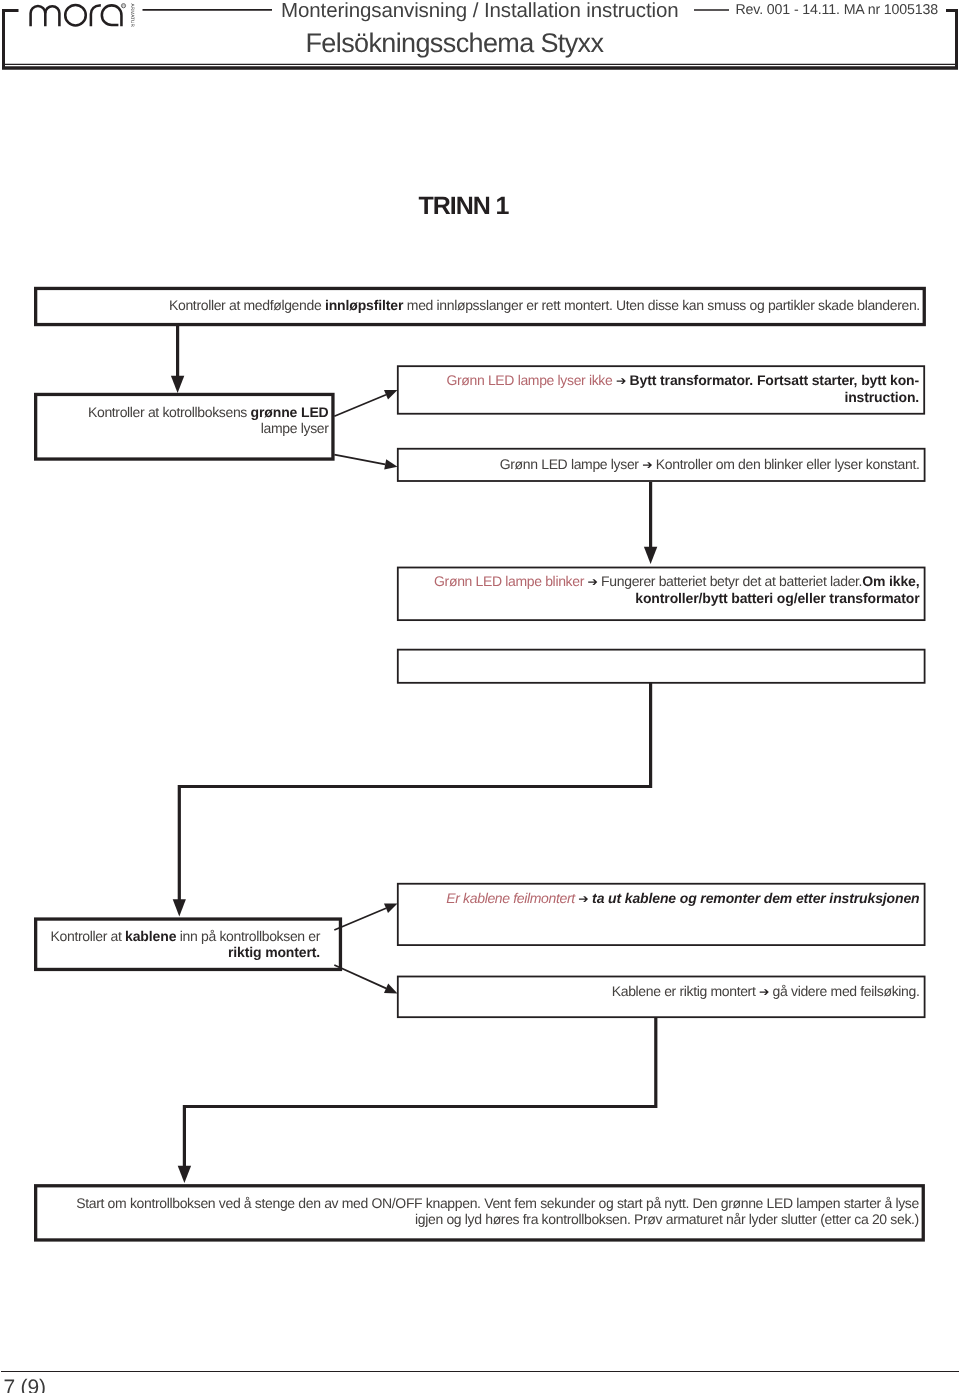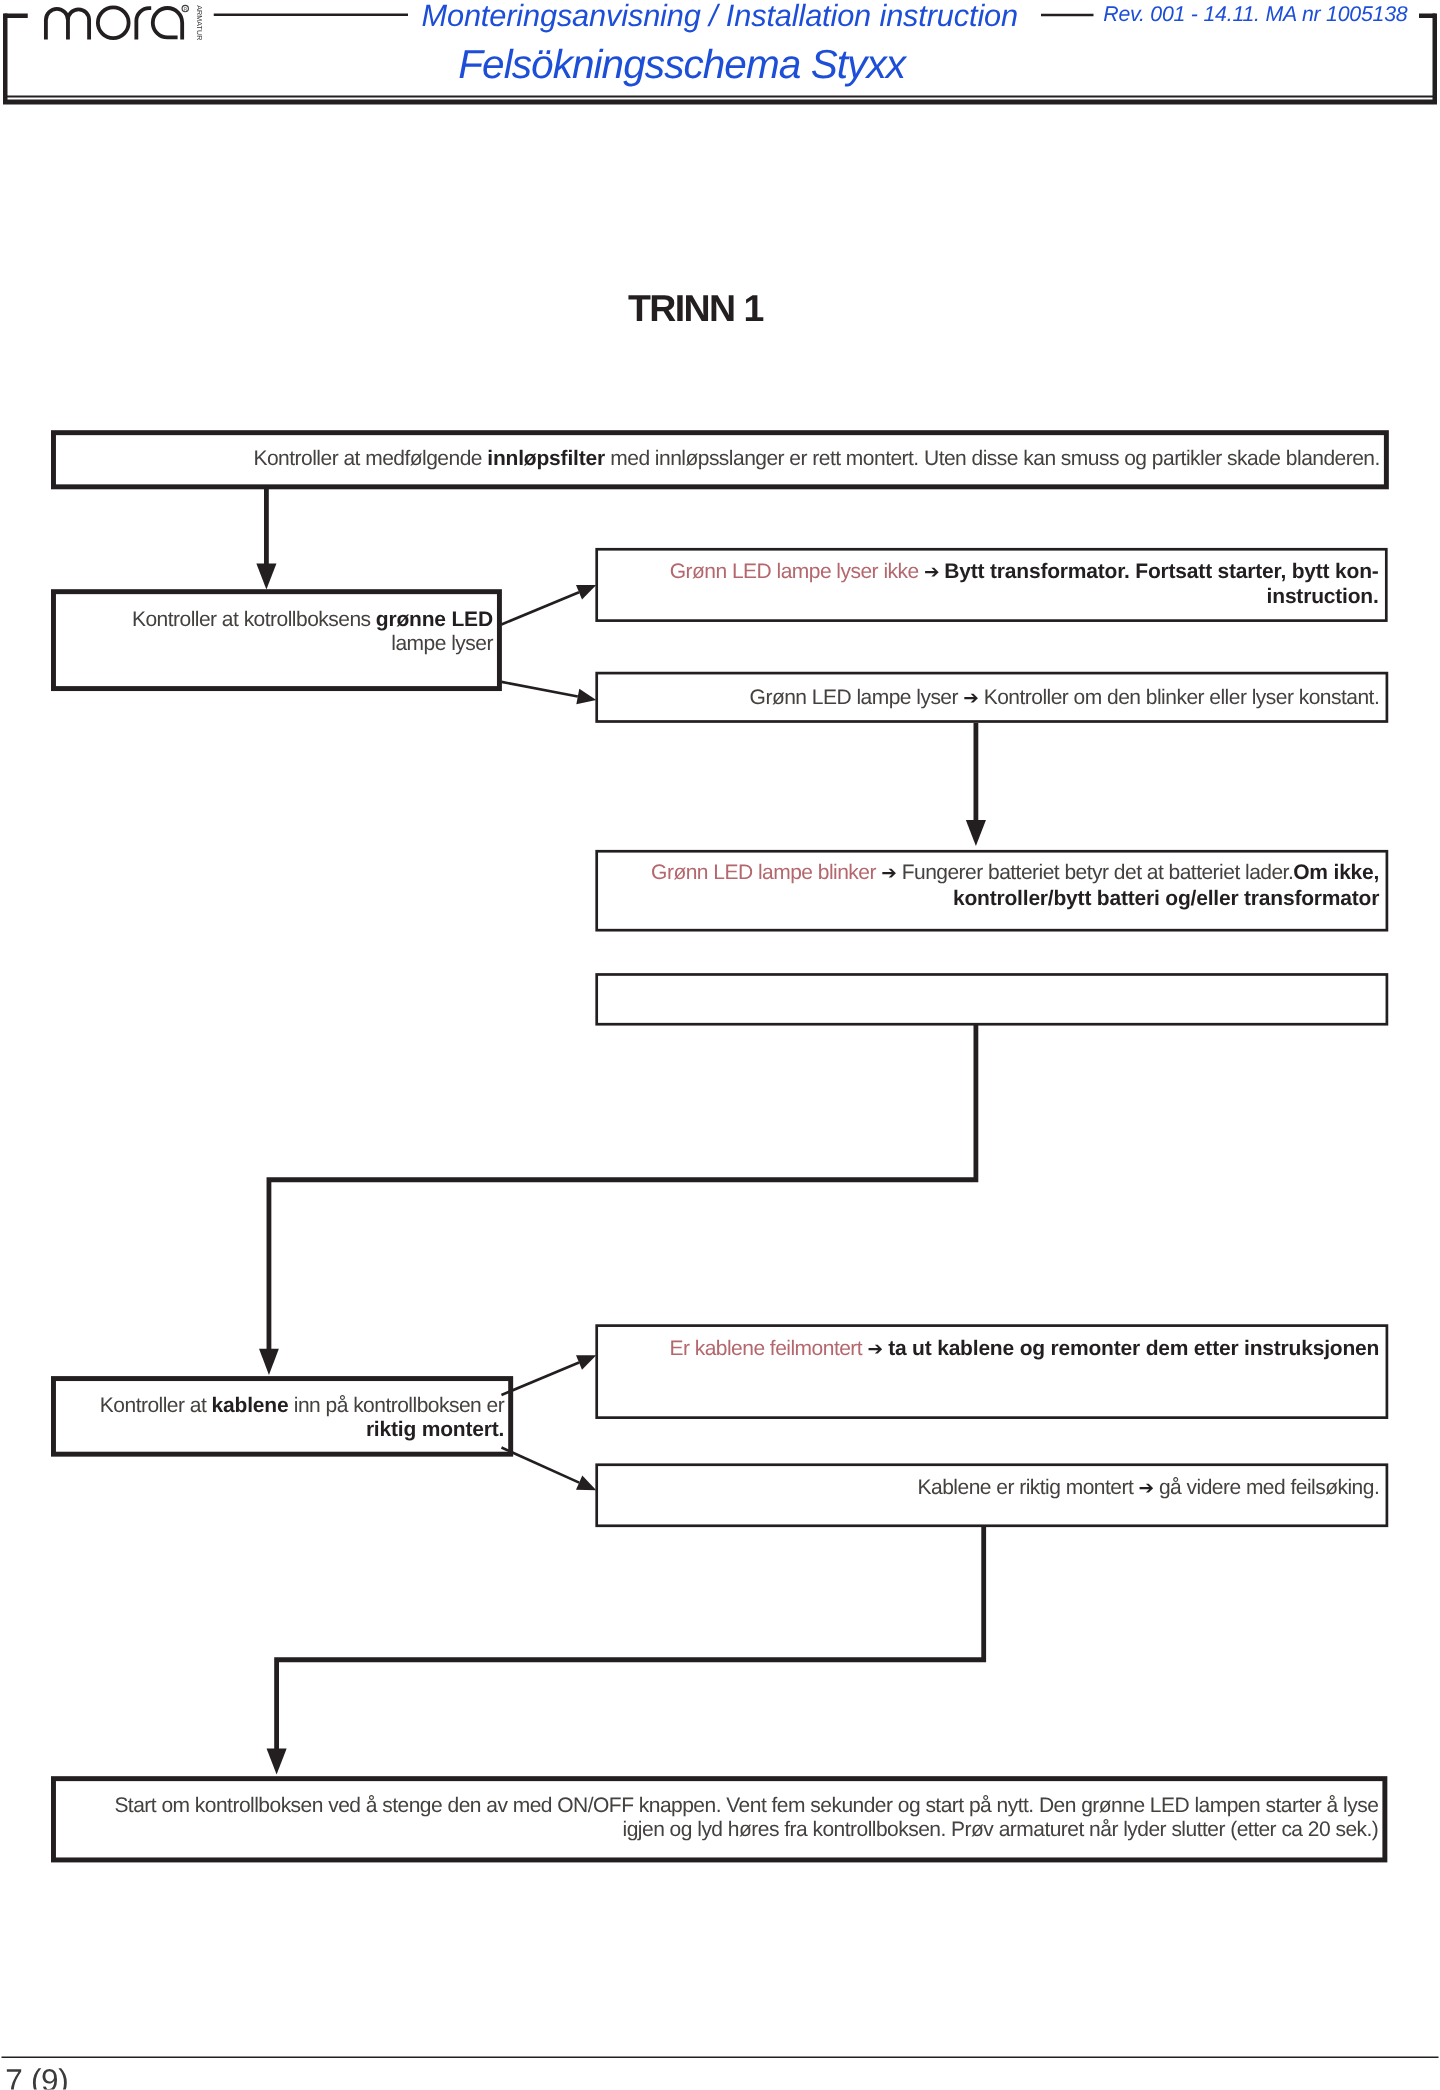--- a/index.html
+++ b/index.html
@@ -4,21 +4,21 @@
 <title>Felsökningsschema Styxx</title>
 <style>
   html,body{margin:0;padding:0;background:#fff;}
   body{width:960px;height:1393px;font-family:"Liberation Sans",sans-serif;
        color:#231f20;position:relative;overflow:hidden;-webkit-font-smoothing:antialiased;text-rendering:geometricPrecision;}
   .page{position:absolute;left:0;top:0;width:960px;height:1393px;background:#fff;}
 
   
   #hdr-frame{position:absolute;left:0;top:0;width:960px;height:75px;}
   .logo{position:absolute;left:0px;top:0px;width:136px;height:32px;}
-  .hdr-title{position:absolute;font-weight:300;color:#1d4ed8;white-space:nowrap;font-style:italic;}
+  .hdr-title{position:absolute;font-weight:300;color:#404040;white-space:nowrap;}
   #hdr-line1{left:281px;top:1px;font-size:20.5px;letter-spacing:-0.1px;line-height:20px;}
   #hdr-rev{left:735.5px;top:3.6px;font-size:14.2px;letter-spacing:-0.14px;line-height:13px;}
   #hdr-line2{left:305.5px;top:28px;font-size:27px;letter-spacing:-0.62px;line-height:30px;}
 
   
   #step-title{position:absolute;left:418.6px;top:191.6px;font-size:25px;font-weight:700;
               letter-spacing:-1.05px;color:#231f20;}
 
   .fbox{position:absolute;box-sizing:border-box;background:transparent;text-align:right;}
   .fbox.thick{}
@@ -147,28 +147,28 @@
   <div class="fbox thin" id="box4" style="left:396.9px;top:447.3px;width:528.6px;height:34.1px;">
     <div class="tx" style="left:10.9px;top:8.85px;"><span>Grønn LED lampe lyser </span><span class="arrw">➔</span><span> Kontroller om den blinker eller lyser konstant.</span></div>
   </div>
 
   <div class="fbox thin" id="box5" style="left:396.9px;top:566.1px;width:528.6px;height:54.1px;">
     <div class="tx" style="left:11.3px;top:7.1px;"><span class="red">Grønn LED lampe blinker</span> <span class="arrw">➔</span><span> Fungerer batteriet betyr det at batteriet lader.</span><b>Om ikke, kontroller/bytt batteri og/eller transformator</b></div>
   </div>
 
 
   <div class="fbox thin" id="box7" style="left:396.9px;top:882.3px;width:528.6px;height:63.2px;">
-    <div class="tx" style="left:28px;top:8.0px;"><span class="red">Er kablene feilmontert </span><span class="arrw">➔</span><b> ta ut kablene og remonter dem etter instruksjonen</b></div>
+    <div class="tx" style="left:28px;top:8.0px;font-style:italic;"><span class="red">Er kablene feilmontert </span><span class="arrw">➔</span><b> ta ut kablene og remonter dem etter instruksjonen</b></div>
   </div>
 
   <div class="fbox thin" id="box8" style="left:396.9px;top:975.1px;width:528.6px;height:42.5px;padding-left:45px;">
     <div class="tx" style="left:11.5px;top:8.0px;"><span>Kablene er riktig montert </span><span class="arrw">➔</span><span> gå videre med feilsøking.</span></div>
   </div>
 
-  <div class="fbox thick" id="box9" style="left:34.0px;top:917.4px;width:308.1px;height:36px;">
+  <div class="fbox thick" id="box9" style="left:18px;top:917.4px;width:308.1px;height:36px;">
     <div class="tx" style="left:14.0px;top:10.5px;"><span>Kontroller at </span><b>kablene</b><span> inn på kontrollboksen er </span><b>riktig montert.</b></div>
   </div>
 
   <div class="fbox thick" id="box10" style="left:34.0px;top:1183.6px;width:890.9px;height:57.5px;">
     <div class="tx" style="left:13.8px;top:11.1px;"><span>Start om kontrollboksen ved å stenge den av med ON/OFF knappen. Vent fem sekunder og start på nytt. Den grønne LED lampen starter å lyse igjen og lyd høres fra kontrollboksen. Prøv armaturet når lyder slutter (etter ca 20 sek.)</span></div>
   </div>
 
   <div id="footer-rule"></div>
   <div id="page-no">7 (9)</div>
 </div>

